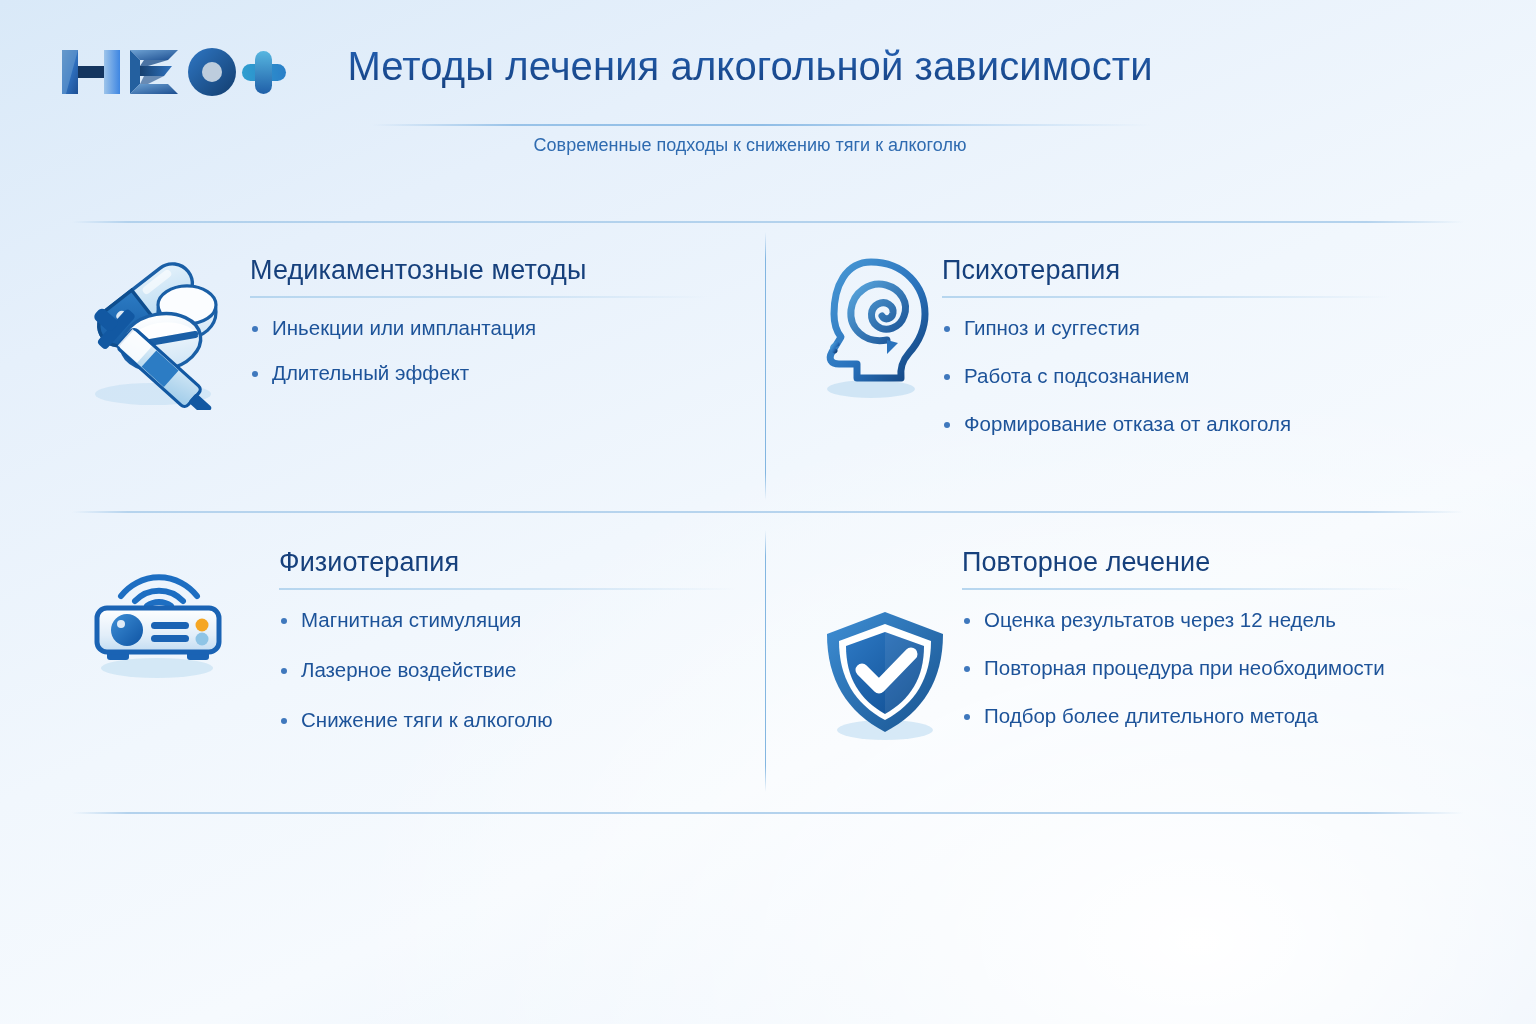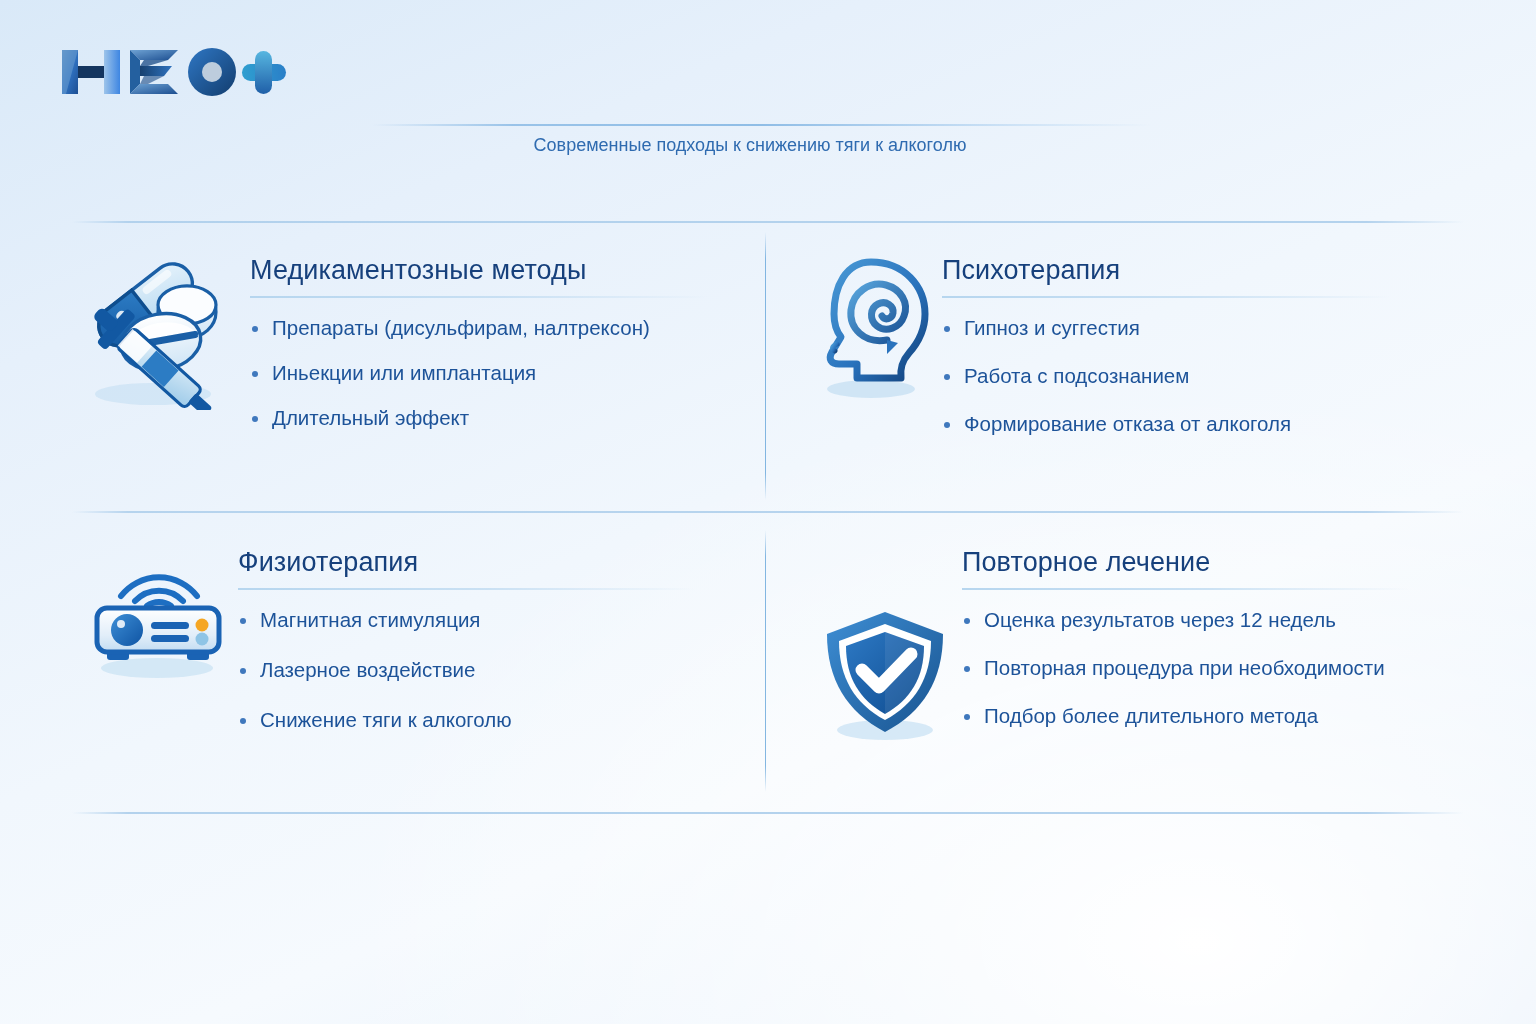--- a/index.html
+++ b/index.html
@@ -60,21 +60,21 @@
   }
   .v-rule-bot {
     position:absolute; left:765px; top:530px; width:1px; height:262px;
     background:linear-gradient(180deg, rgba(138,186,228,0) 0%, rgba(110,170,220,.85) 10%, rgba(110,170,220,.85) 90%, rgba(138,186,228,0) 100%);
   }
 
   
   .card { position:absolute; display:flex; align-items:flex-start; }
   .card-1 { left:78px;  top:248px; width:670px;gap:12px; }
   .card-2 { left:792px; top:248px; width:660px; }
-  .card-3 { left:78px;  top:540px; width:670px; }
+  .card-3 { left:78px;  top:540px; width:670px;gap:41px; }
   .card-4 { left:812px; top:540px; width:660px;align-items:flex-end; }
 
   .icon-wrap {
     flex:0 0 auto; width:160px; height:165px;
     display:flex; align-items:flex-start; justify-content:center;
     padding-top:4px;
   }
   .card-3 .icon-wrap, .card-4 .icon-wrap { height:150px; }
   .card-2 .icon-wrap { width:150px; }
   .card-4 .icon-wrap { width:150px; }
@@ -166,20 +166,21 @@
         <circle cx="156" cy="34" r="24" fill="url(#gO1)"></circle>
         <path d="M156 10 a24 24 0 0 1 0 48 a15 15 0 0 0 0 -48 z" fill="url(#gO2)"></path>
         <circle cx="156" cy="34" r="10" fill="#e8f2fb"></circle>
         <path d="M146 34 a10 10 0 0 1 20 0 a10 10 0 0 1 -20 0 z" fill="#123a68" opacity=".2"></path>
 
         <rect x="186" y="26" width="44" height="17" rx="8.5" fill="url(#gP1)"></rect>
         <rect x="199" y="13" width="17" height="43" rx="8.5" fill="url(#gP2)"></rect>
       </svg>
     </div>
 
+    <div class="title">Методы лечения алкогольной зависимости</div>
     <div class="title-rule"></div>
     <div class="subtitle">Современные подходы к снижению тяги к алкоголю</div>
   </div>
 
   <div class="grid-top-rule"></div>
   <div class="grid-mid-rule"></div>
   <div class="grid-bot-rule"></div>
   <div class="v-rule-top"></div>
   <div class="v-rule-bot"></div>
 
@@ -233,21 +234,20 @@
           <rect x="140" y="117" width="22" height="4" rx="2" fill="#1258a2"></rect>
           <rect x="12" y="96" width="12" height="46" rx="4" fill="#1258a2"></rect>
           <rect x="-8" y="112" width="24" height="14" rx="5" fill="#1258a2"></rect>
         </g>
       </svg>
     </div>
     <div class="card-body">
       <div class="card-title">Медикаментозные методы</div>
       <div class="card-rule"></div>
       <ul class="bullets">
-        <li>Препараты (дисульфирам, налтрексон)</li>
         <li>Иньекции или имплантация</li>
         <li>Длительный эффект</li>
       </ul>
     </div>
   </div>
 
   <div class="card card-2">
     <div class="icon-wrap">
       <svg width="132" height="152" viewBox="0 0 132 152">
         <defs>

